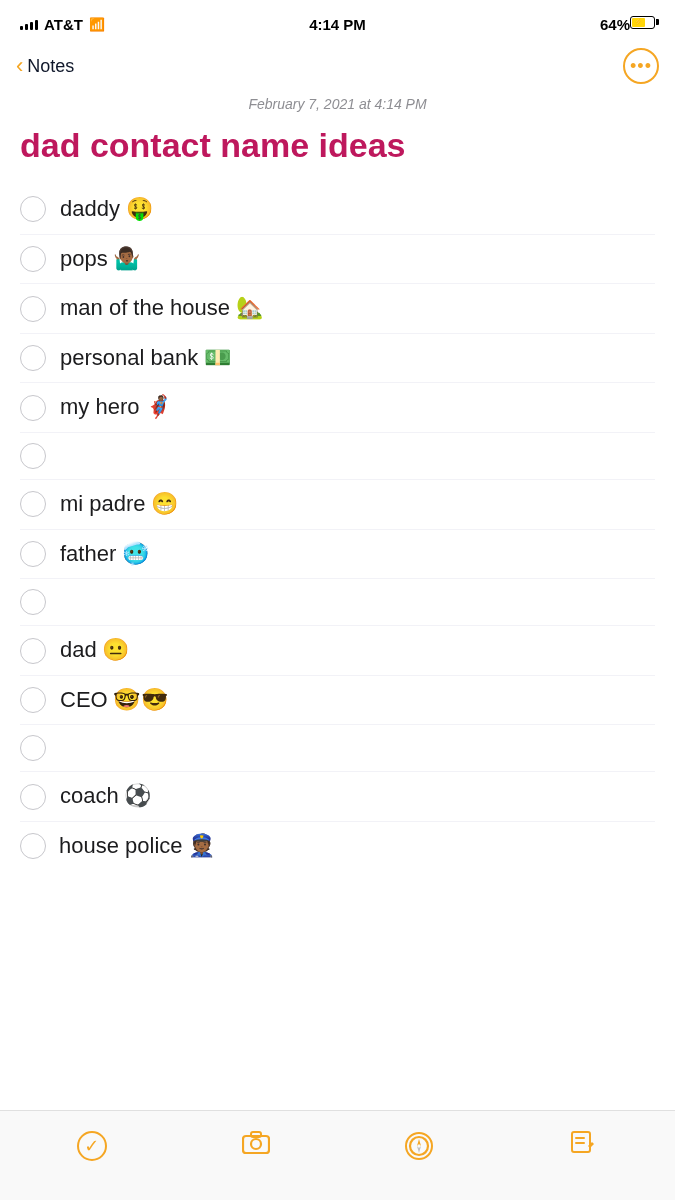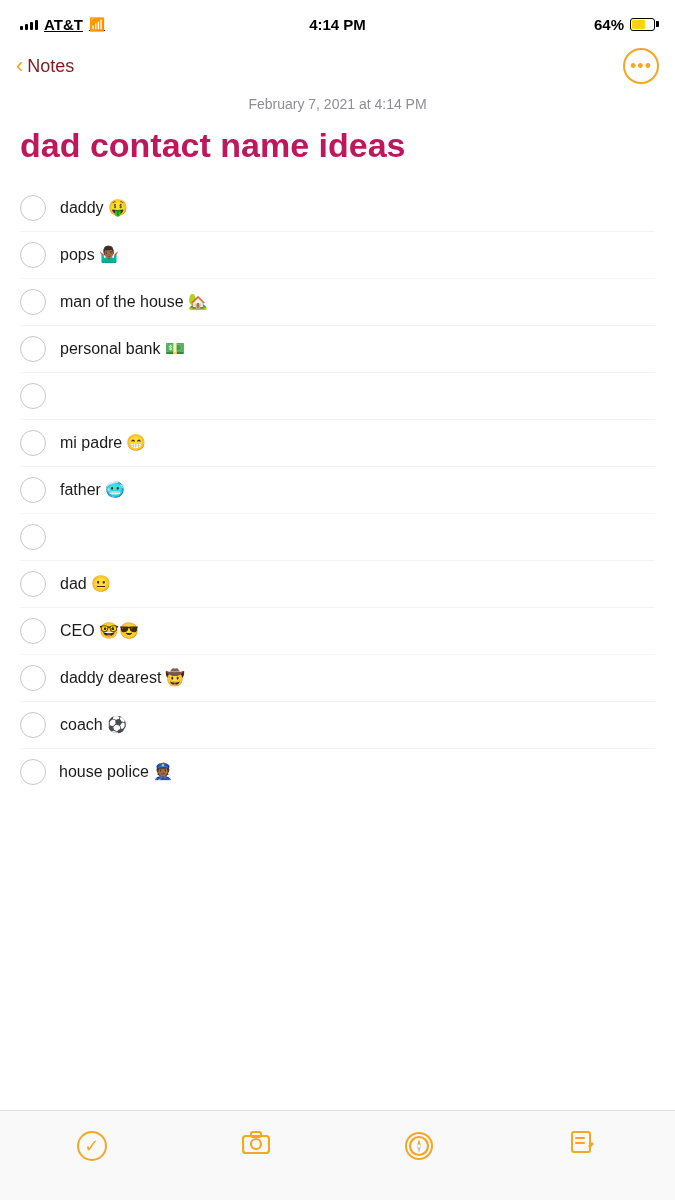--- a/index.html
+++ b/index.html
@@ -22,33 +22,31 @@
       padding: 10px 20px 6px 20px;
       height: 44px;
       background: #fff;
     }
     .status-left {
       display: flex;
       align-items: center;
       gap: 6px;
       font-size: 15px;
       font-weight: 600;
-      text-decoration: underline;
     }
     .status-center {
       font-size: 15px;
       font-weight: 600;
       position: absolute;
       left: 50%;
       transform: translateX(-50%);
     }
     .status-right {
       display: flex;
-      align-items: center;
-      gap: 6px;
+      align-items: flex-start;
       font-size: 15px;
       font-weight: 600;
     }
     .signal-bars {
       display: flex;
       align-items: flex-end;
       gap: 2px;
       height: 12px;
     }
     .signal-bar {
@@ -116,21 +114,21 @@
       font-weight: 400;
       text-decoration: none;
       cursor: pointer;
     }
     .nav-back-chevron {
       font-size: 22px;
       color: #f5a623;
       line-height: 1;
     }
     .nav-back-label {
-      color: #7f1d1d;
+      color: #0f172a;
       font-size: 18px;
       font-weight: 400;
     }
     .nav-menu-btn {
       width: 36px;
       height: 36px;
       border: 2px solid #f5a623;
       border-radius: 50%;
       display: flex;
       align-items: center;
@@ -147,20 +145,21 @@
     
     .content {
       padding: 0 20px 120px 20px;
     }
     .date-line {
       text-align: center;
       color: #8e8e93;
       font-size: 14px;
       margin-bottom: 14px;
       margin-top: 4px;
+      font-style: italic;
     }
     .note-title {
       font-size: 34px;
       font-weight: 800;
       color: #be185d;
       margin-bottom: 20px;
       line-height: 1.15;
     }
 
     
@@ -181,21 +180,21 @@
     .check-circle {
       width: 26px;
       height: 26px;
       border: 1.5px solid #c7c7cc;
       border-radius: 50%;
       flex-shrink: 0;
       cursor: pointer;
       background: #fff;
     }
     .item-text {
-      font-size: 16px;
+      font-size: 22px;
       color: #1c1c1e;
       font-weight: 400;
       line-height: 1.3;
     }
 
     
     .bottom-toolbar {
       position: fixed;
       bottom: 0;
       left: 0;
@@ -300,20 +299,24 @@
       <li class="checklist-item">
         <div class="check-circle"></div>
         <span class="item-text">man of the house 🏡</span>
       </li>
       <li class="checklist-item">
         <div class="check-circle"></div>
         <span class="item-text">personal bank 💵</span>
       </li>
       <li class="checklist-item">
         <div class="check-circle"></div>
+        <span class="item-text">my hero 🦸🏾</span>
+      </li>
+      <li class="checklist-item">
+        <div class="check-circle"></div>
       </li>
       <li class="checklist-item">
         <div class="check-circle"></div>
         <span class="item-text">mi padre 😁</span>
       </li>
       <li class="checklist-item">
         <div class="check-circle"></div>
         <span class="item-text">father 🥶</span>
       </li>
       <li class="checklist-item">
@@ -322,21 +325,20 @@
       <li class="checklist-item">
         <div class="check-circle"></div>
         <span class="item-text">dad 😐</span>
       </li>
       <li class="checklist-item">
         <div class="check-circle"></div>
         <span class="item-text">CEO 🤓😎</span>
       </li>
       <li class="checklist-item">
         <div class="check-circle"></div>
-        <span class="item-text">daddy dearest 🤠</span>
       </li>
       <li class="checklist-item">
         <div class="check-circle"></div>
         <span class="item-text">coach ⚽</span>
       </li>
       <li class="checklist-item">
         <div class="check-circle"></div>
         <span class="item-text">house police 👮🏾</span>
       </li>
     </ul>

